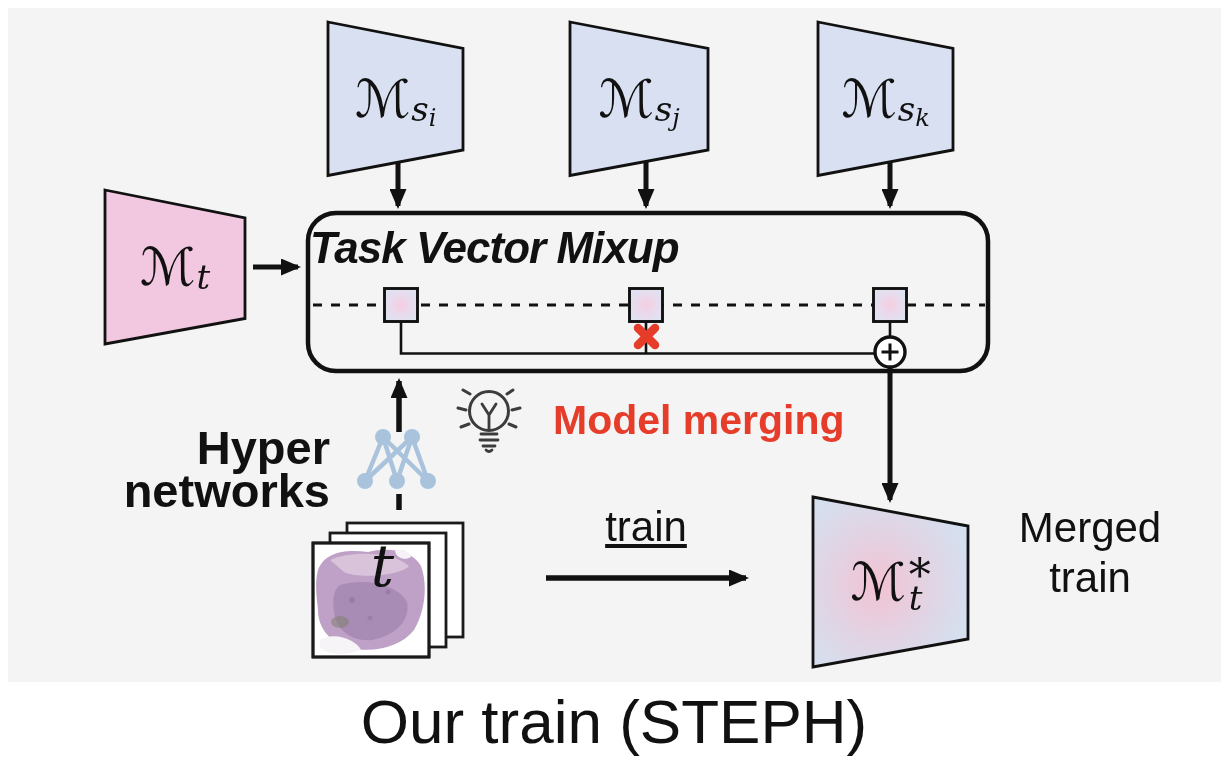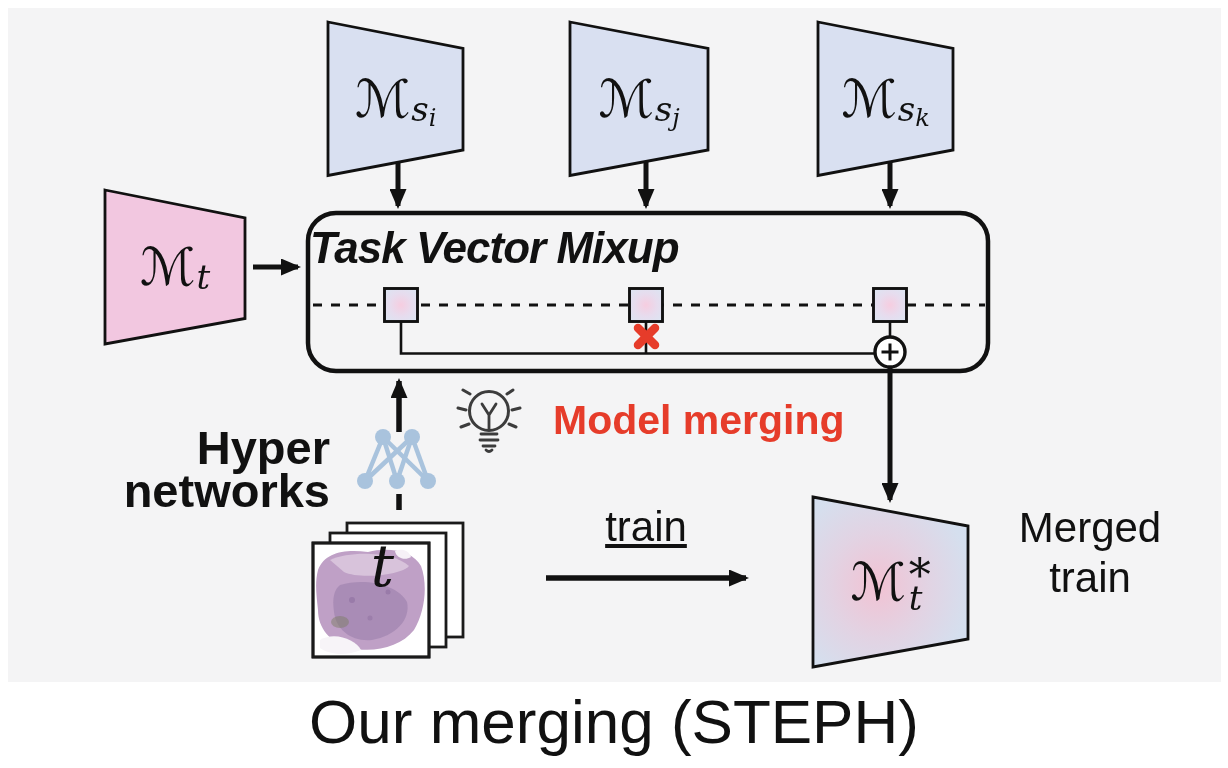--- a/index.html
+++ b/index.html
@@ -178,14 +178,14 @@
   <div class="trap-label" id="lbl-mstar">
     <span class="mM">ℳ</span>
       <span class="mStack">
         <span class="mSup">*</span>
         <span class="mSubT">t</span>
       </span>
   </div>
 
   <div class="txt" id="lbl-t">t</div>
 
-  <div class="txt" id="lbl-caption">Our merging (STEPH)</div>
+  <div class="txt" id="lbl-caption">Our train (STEPH)</div>
 </div>
 
 </body></html>

